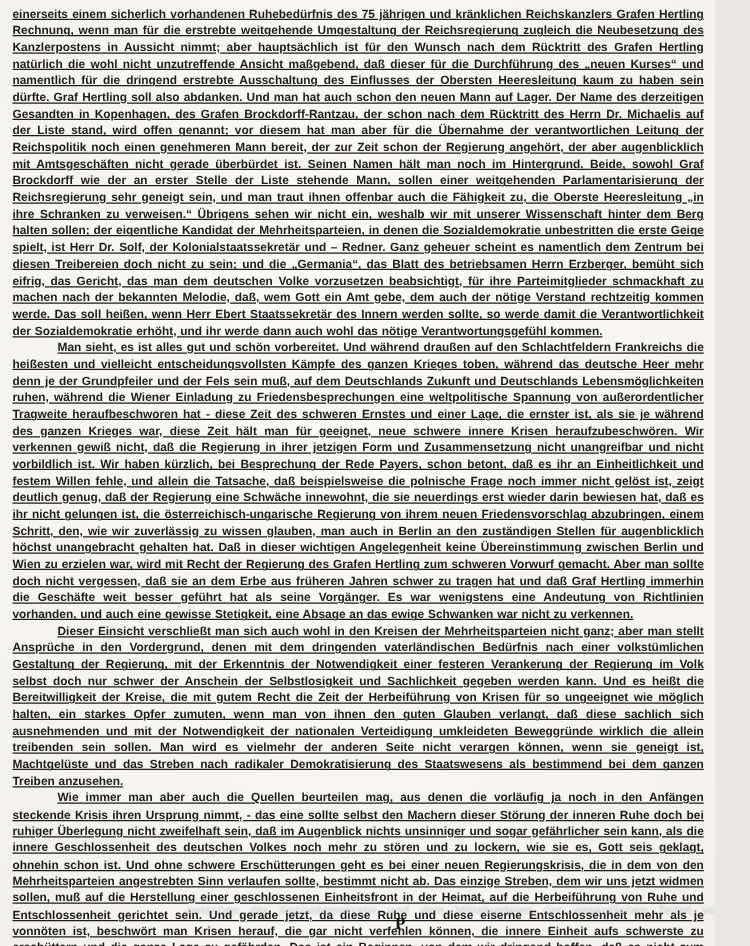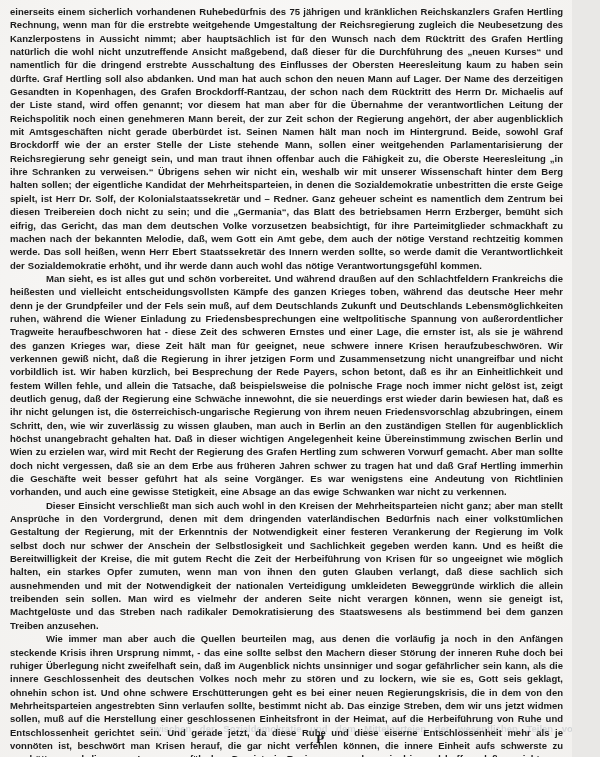--- a/index.html
+++ b/index.html
@@ -17,20 +17,21 @@
     background: #f6f5f3;
     background-image:
       radial-gradient(ellipse at 50% 40%, rgba(255,255,255,0.6) 0%, rgba(235,233,230,0.35) 100%);
     font-family: "Liberation Sans", sans-serif;
     font-weight: bold;
     font-size: 9.5px;
     line-height: 13.35px;
     color: #1c1c1c;
     text-align: justify;
     overflow: hidden;
+    text-decoration: underline;
     -webkit-font-smoothing: antialiased;
   }
   .page p {
     margin: 0;
     word-spacing: 0.4px;
   }
   .page p.indent {
     text-indent: 36px;
   }
   .signature-mark {

